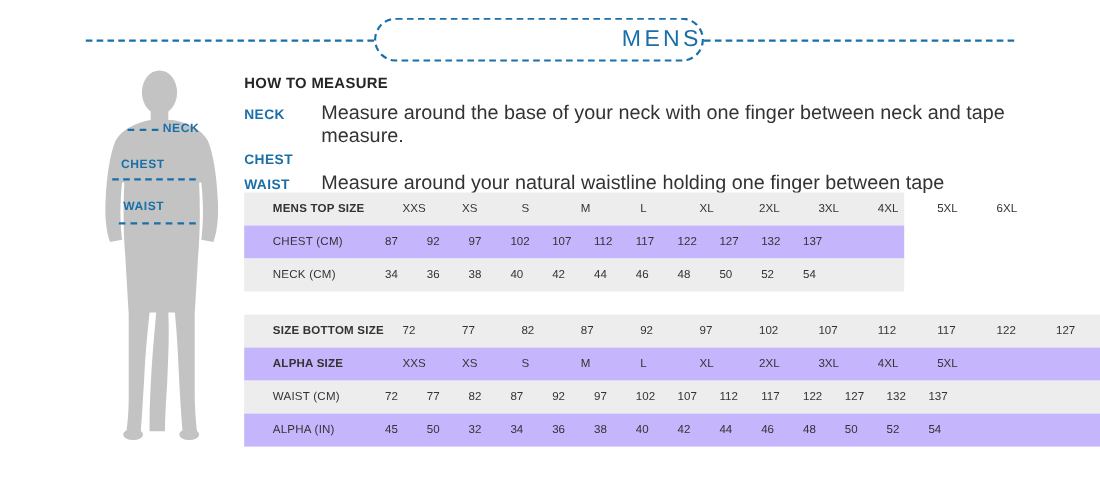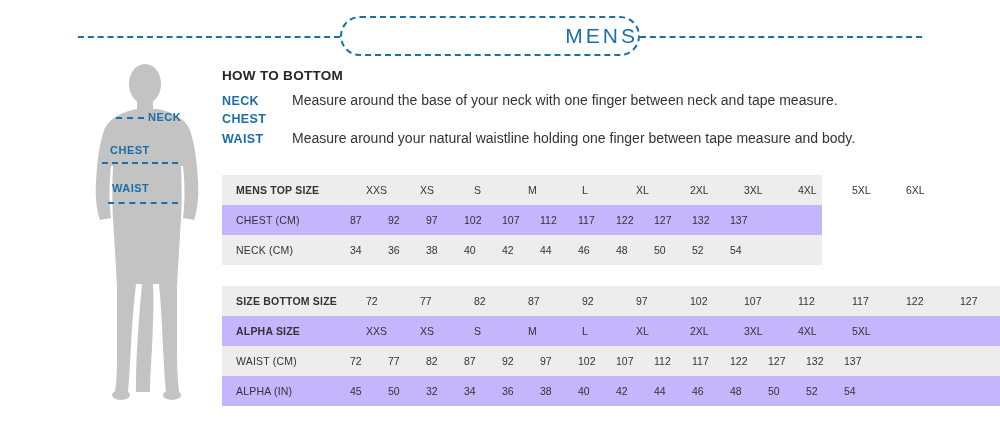--- a/index.html
+++ b/index.html
@@ -97,35 +97,35 @@
   }
   .howto-term {
     width: 70px;
     flex: 0 0 70px;
     font-size: 12.5px;
     font-weight: bold;
     color: #1a6fa8;
     letter-spacing: 0.4px;
   }
   .howto-desc {
-    font-size: 14px;
+    font-size: 18px;
     color: #333333;
   }
   .row {
     display: flex;
     align-items: center;
     height: 30px;
     box-sizing: border-box;
   }
   .row.shaded { background: #ededed; }
   .row.plain { background: #c4b5fd; }
   .cell-label {
     width: 128px;
     flex: 0 0 128px;
-    padding-left: 14px;
+    padding-left: 26px;
     box-sizing: border-box;
     font-size: 10.5px;
     color: #333333;
     letter-spacing: 0.2px;
   }
   .cell-label.bold { font-weight: bold; }
   .cell-val {
     width: 38px;
     flex: 0 0 38px;
     font-size: 10.5px;
@@ -190,21 +190,21 @@
   <div class="fig-label" style="left:68px; top:49px;">NECK</div>
 
   <div class="fig-dash" style="left:22px; top:100px; width:76px;"></div>
   <div class="fig-label" style="left:30px; top:82px;">CHEST</div>
 
   <div class="fig-dash" style="left:28px; top:140px; width:70px;"></div>
   <div class="fig-label" style="left:32px; top:120px;">WAIST</div>
 </div>
 
 <div class="howto">
-  <div class="howto-title">HOW TO BOTTOM</div>
+  <div class="howto-title">HOW TO MEASURE</div>
 
   <div class="howto-row">
     <div class="howto-term">NECK</div>
     <div class="howto-desc">Measure around the base of your neck with one finger between neck and tape measure.</div>
   </div>
   <div class="howto-row">
     <div class="howto-term">CHEST</div>
   </div>
   <div class="howto-row">
     <div class="howto-term">WAIST</div>

